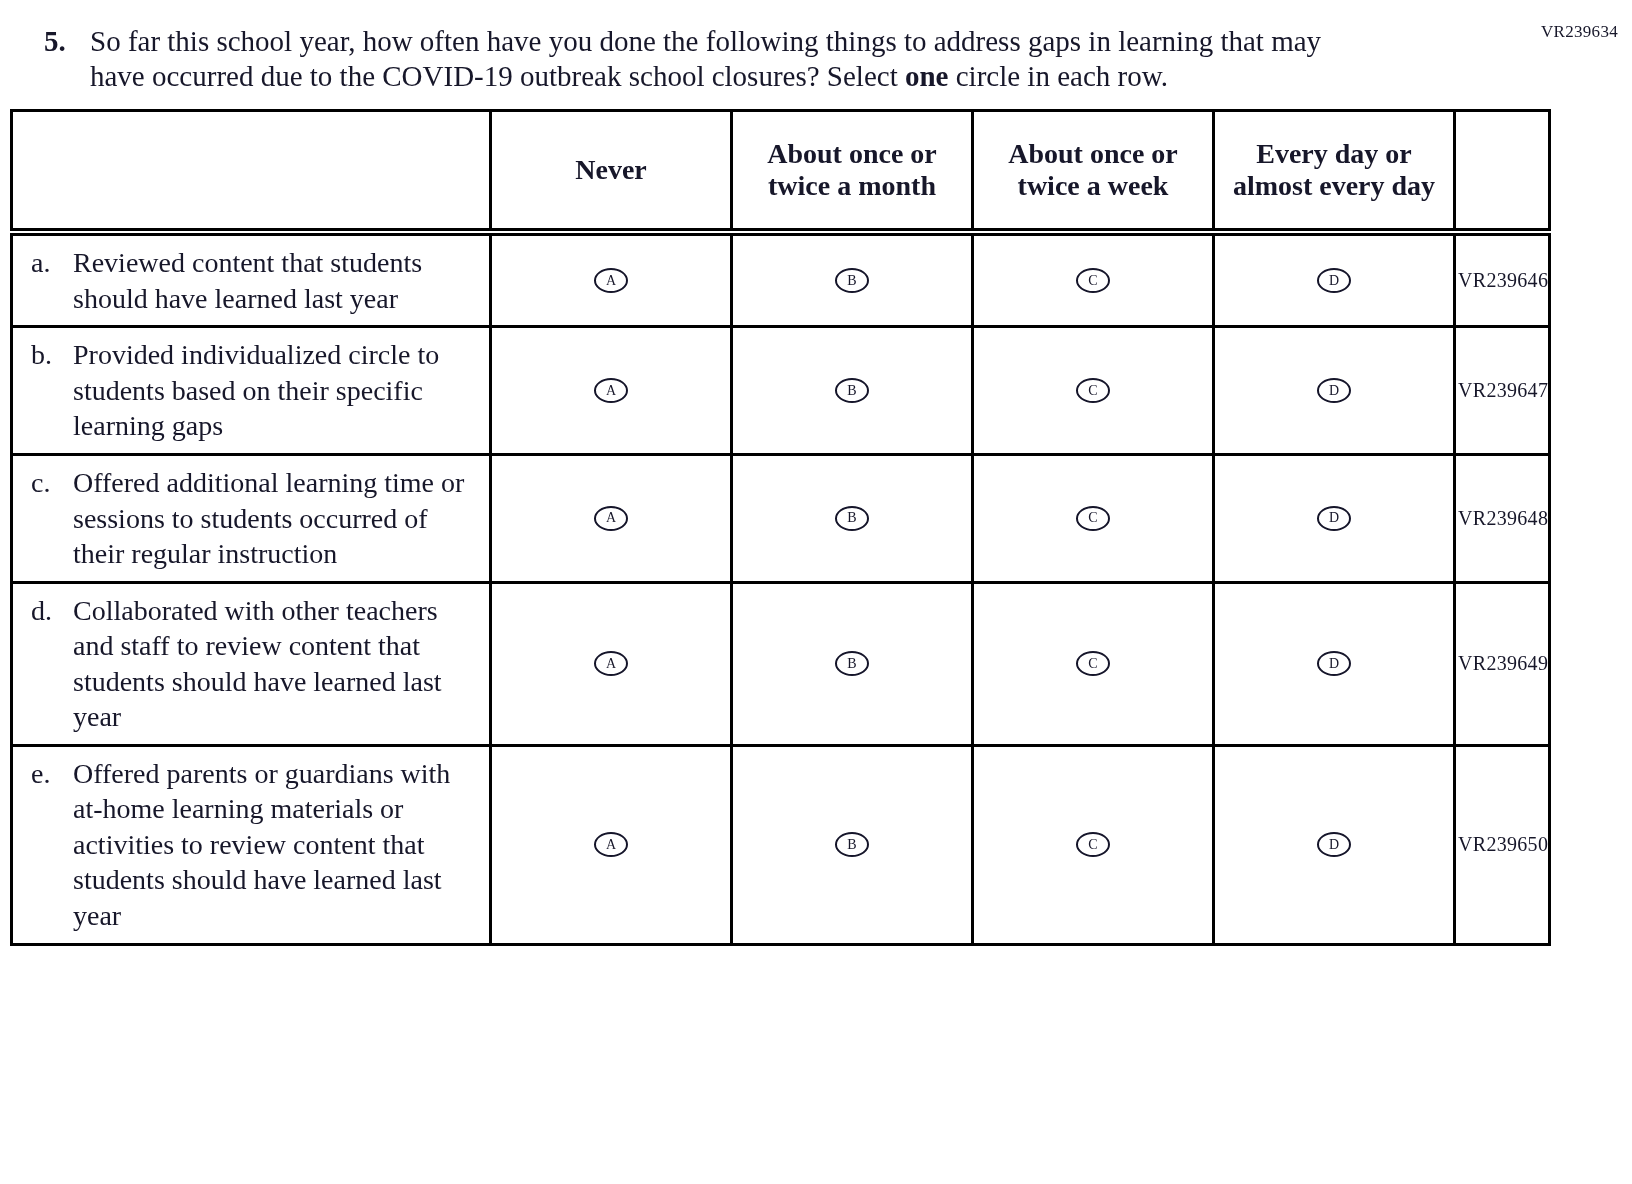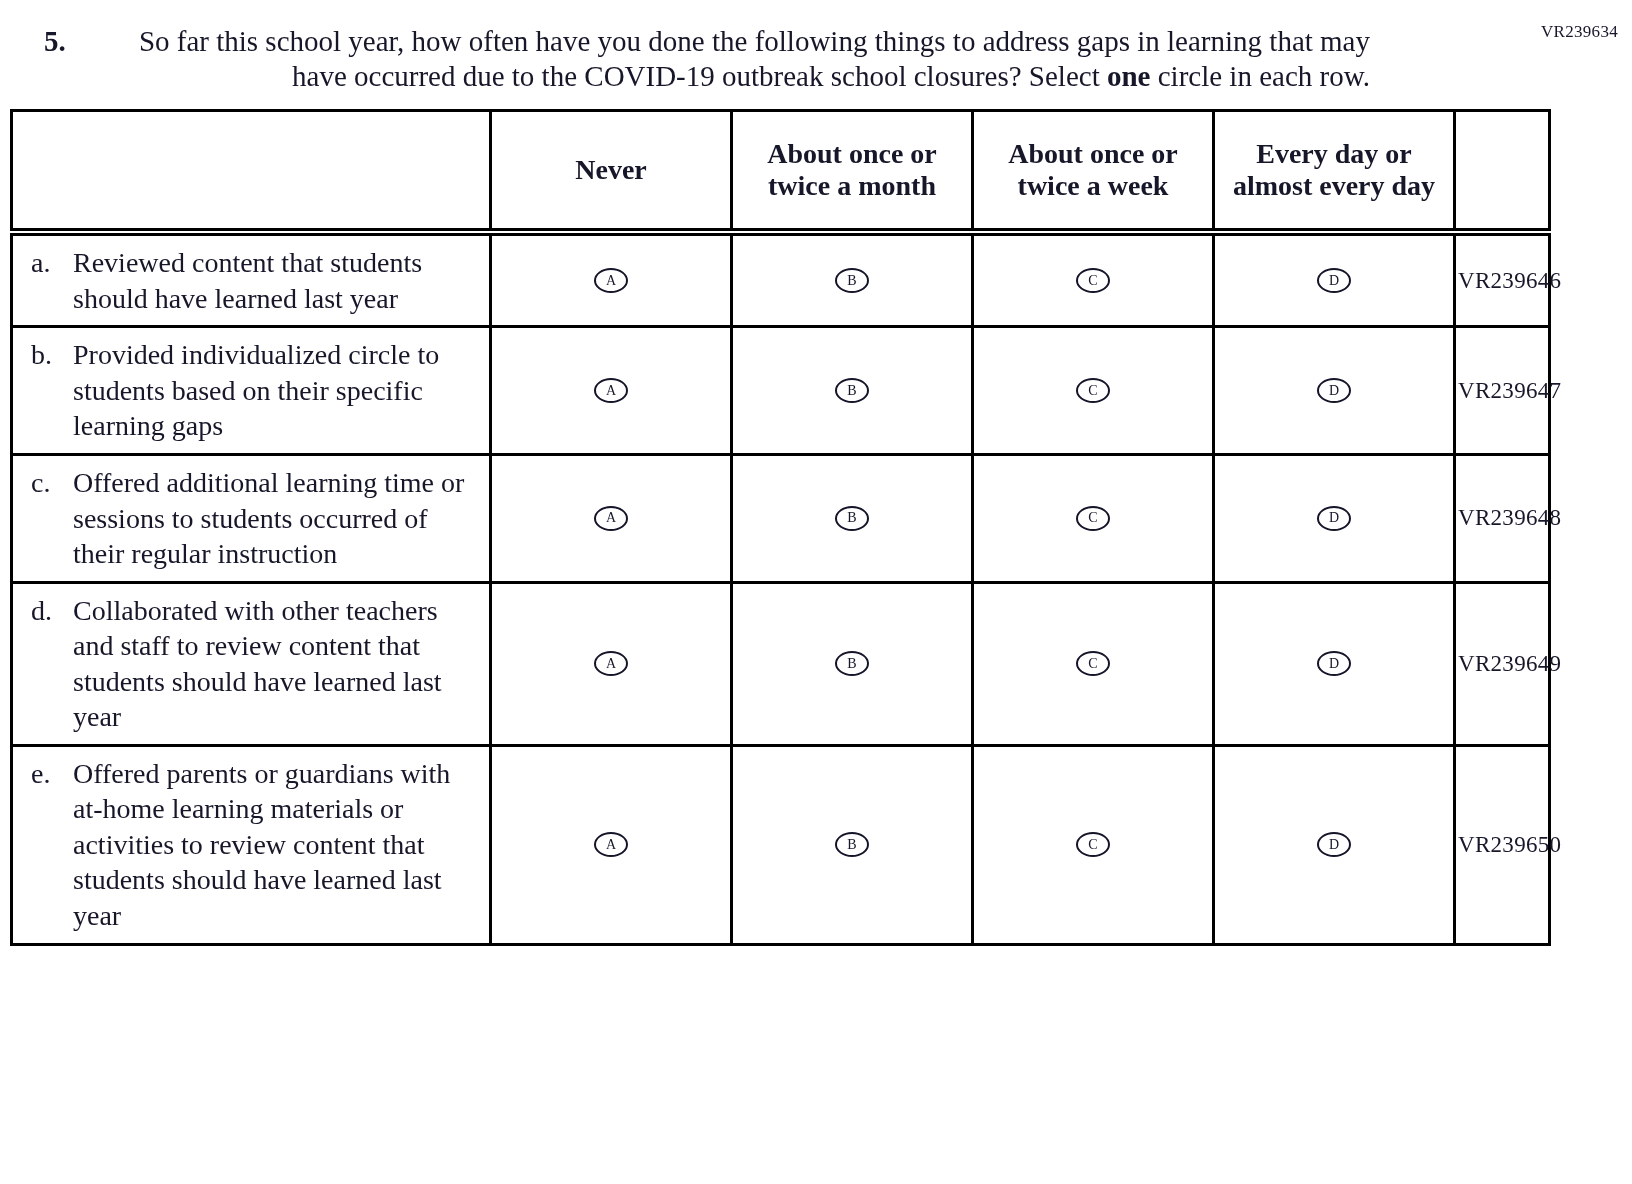--- a/index.html
+++ b/index.html
@@ -34,21 +34,20 @@
     font-weight: bold;
     font-size: 29px;
     line-height: 1.22;
     width: 46px;
     flex: 0 0 46px;
   }
   .q-text {
     font-size: 29px;
     line-height: 1.22;
     width: 1280px;
-    text-align: right;
   }
   .q-text b { font-weight: bold; }
 
   table.survey {
     border-collapse: collapse;
     table-layout: fixed;
     width: 1538px;
     margin: 14px 0 0 10px;
   }
   table.survey th,
@@ -99,21 +98,21 @@
     border: 2px solid #15152a;
     border-radius: 50%;
     font-size: 14px;
     font-weight: normal;
     line-height: 1;
     cursor: pointer;
     user-select: none;
   }
   td.code-cell {
     text-align: center;
-    font-size: 23px;
+    font-size: 20px;
     letter-spacing: 0.3px;
     padding: 2px;
   }
 </style>
 </head>
 <body>
 
 <div class="page">
 
   <div class="top-code">VR239634</div>

